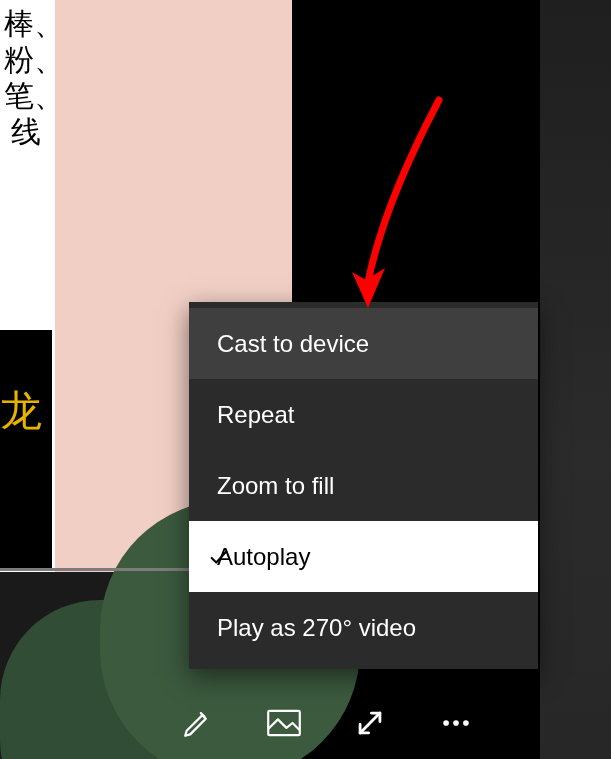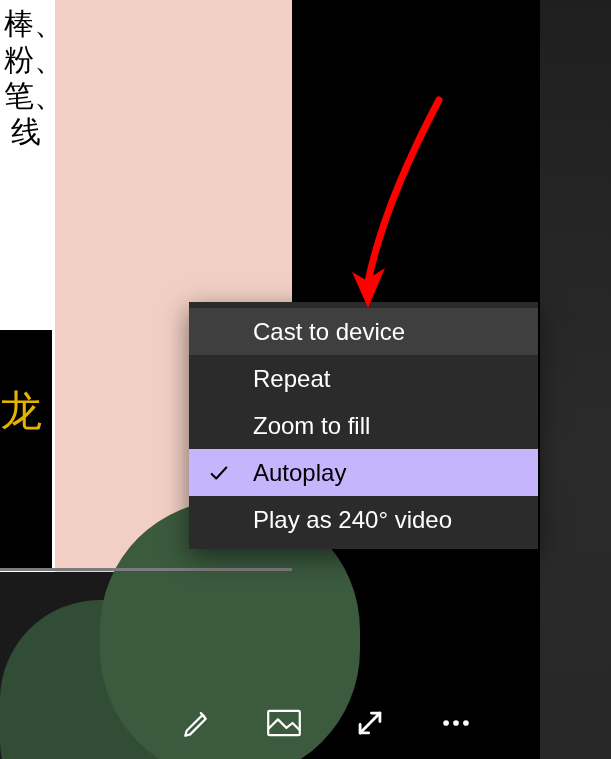--- a/index.html
+++ b/index.html
@@ -142,34 +142,34 @@
     left: 189px;
     top: 302px;
     width: 349px;
     background: #2b2b2b;
     box-shadow: 0 8px 24px rgba(0,0,0,0.5);
     padding: 6px 0;
   }
   .menu-item {
     position: relative;
     width: 100%;
-    height: 47px;
+    height: 71px;
     display: flex;
     align-items: center;
     box-sizing: border-box;
-    padding-left: 64px;
+    padding-left: 28px;
     font-size: 24px;
     color: #fff;
     cursor: pointer;
   }
   .menu-item.hover {
     background: #3f3f3f;
   }
   .menu-item.selected {
-    background: #c4b5fd;
+    background: #ffffff;
     color: #000;
   }
   .menu-check {
     position: absolute;
     left: 18px;
     top: 50%;
     transform: translateY(-50%);
     width: 24px;
     height: 24px;
     display: flex;
@@ -260,21 +260,21 @@
     </div>
     <div class="menu-item selected">
       <span class="menu-check">
         <svg width="22" height="22" viewBox="0 0 24 24" fill="none" stroke="#000" stroke-width="2.2" stroke-linecap="round" stroke-linejoin="round">
           <polyline points="4 13 9 18 20 6"></polyline>
         </svg>
       </span>
       <span>Autoplay</span>
     </div>
     <div class="menu-item">
-      <span>Play as 240° video</span>
+      <span>Play as 270° video</span>
     </div>
   </div>
 
   <div class="arrow">
     <svg width="120" height="220" viewBox="0 0 120 220">
       <defs></defs>
       <path d="M95 6 Q40 110 24 188" stroke="#ff0000" stroke-width="7" fill="none" stroke-linecap="round"></path>
       <polygon points="24,214 8,178 22,186 41,174" fill="#ff0000"></polygon>
     </svg>
   </div>

